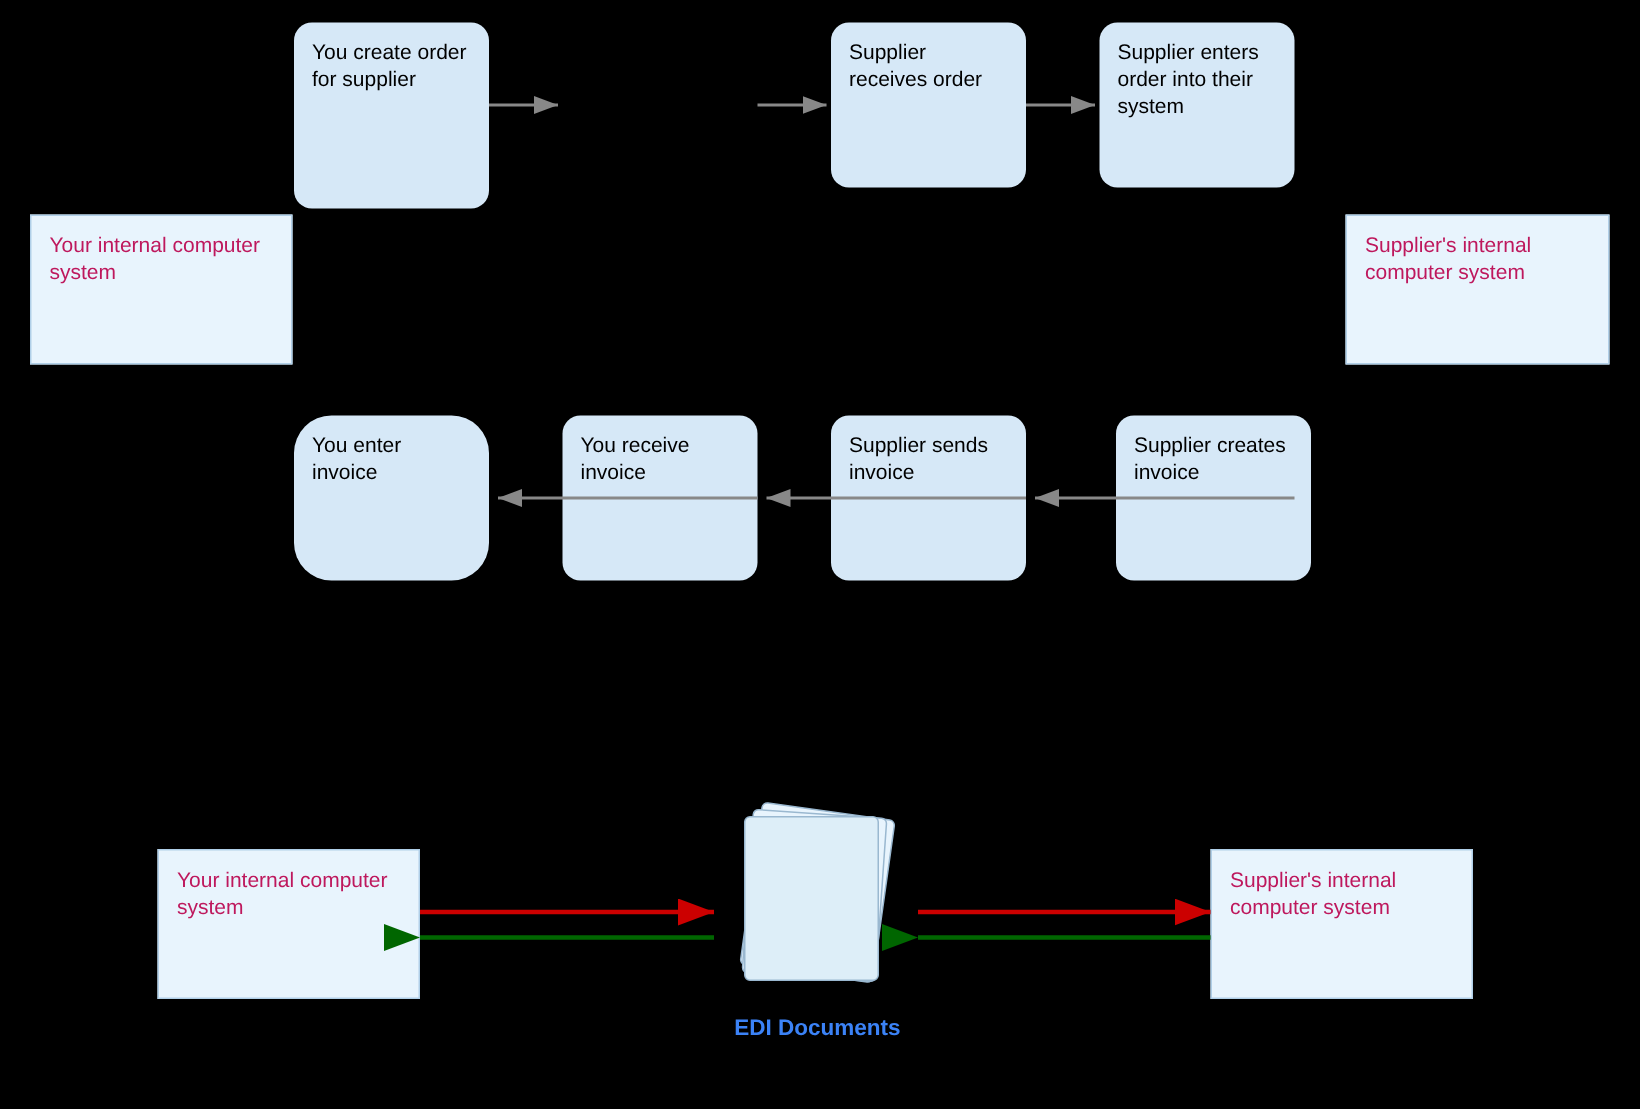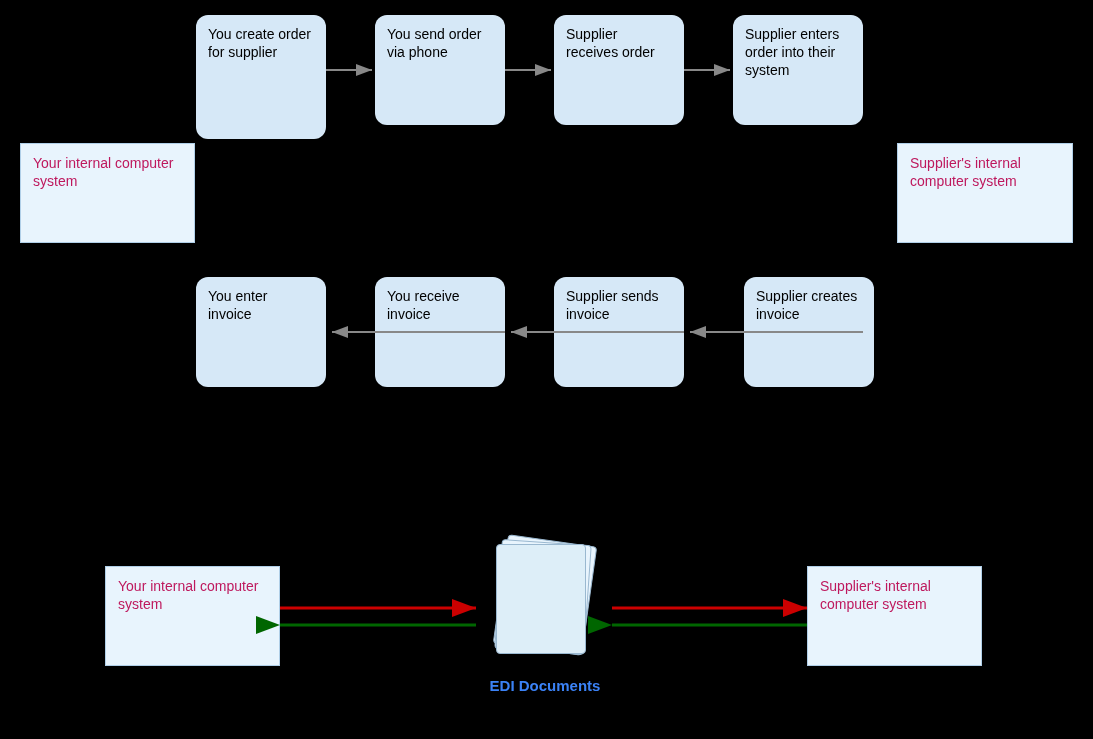--- a/index.html
+++ b/index.html
@@ -45,21 +45,21 @@
     #box-create-order { left: 196px; top: 15px; width: 130px; height: 124px; }
     #box-send-phone   { left: 375px; top: 15px; width: 130px; height: 110px; }
     #box-supplier-receives { left: 554px; top: 15px; width: 130px; height: 110px; }
     #box-enters-system { left: 733px; top: 15px; width: 130px; height: 110px; }
 
     
     #box-your-system-top { left: 20px; top: 143px; width: 175px; height: 100px; }
     #box-supplier-system-top { left: 897px; top: 143px; width: 176px; height: 100px; }
 
     
-    #box-enter-invoice   { left: 196px; top: 277px; width: 130px; height: 110px; }
+    #box-enter-invoice   { left: 196px; top: 277px; width: 130px; height: 110px; border-radius: 25px; }
     #box-receive-invoice { left: 375px; top: 277px; width: 130px; height: 110px; }
     #box-supplier-sends  { left: 554px; top: 277px; width: 130px; height: 110px; }
     #box-supplier-creates { left: 744px; top: 277px; width: 130px; height: 110px; }
 
     
     #box-your-system-bottom { left: 105px; top: 566px; width: 175px; height: 100px; }
     #box-supplier-system-bottom { left: 807px; top: 566px; width: 175px; height: 100px; }
 
     
     .edi-container {
@@ -116,23 +116,20 @@
     }
   </style>
 </head>
 <body>
 
 <div class="diagram-container">
 
   <div class="box" id="box-create-order">
     <span>You create order for supplier</span>
   </div>
-  <div class="box" id="box-send-phone">
-    <span>You send order via phone</span>
-  </div>
   <div class="box" id="box-enters-system">
     <span>Supplier enters order into their system</span>
   </div>
   <div class="box" id="box-supplier-receives">
     <span>Supplier receives order</span>
   </div>
 
   <div class="rect-box" id="box-your-system-top">
     <span>Your internal computer system</span>
   </div>

